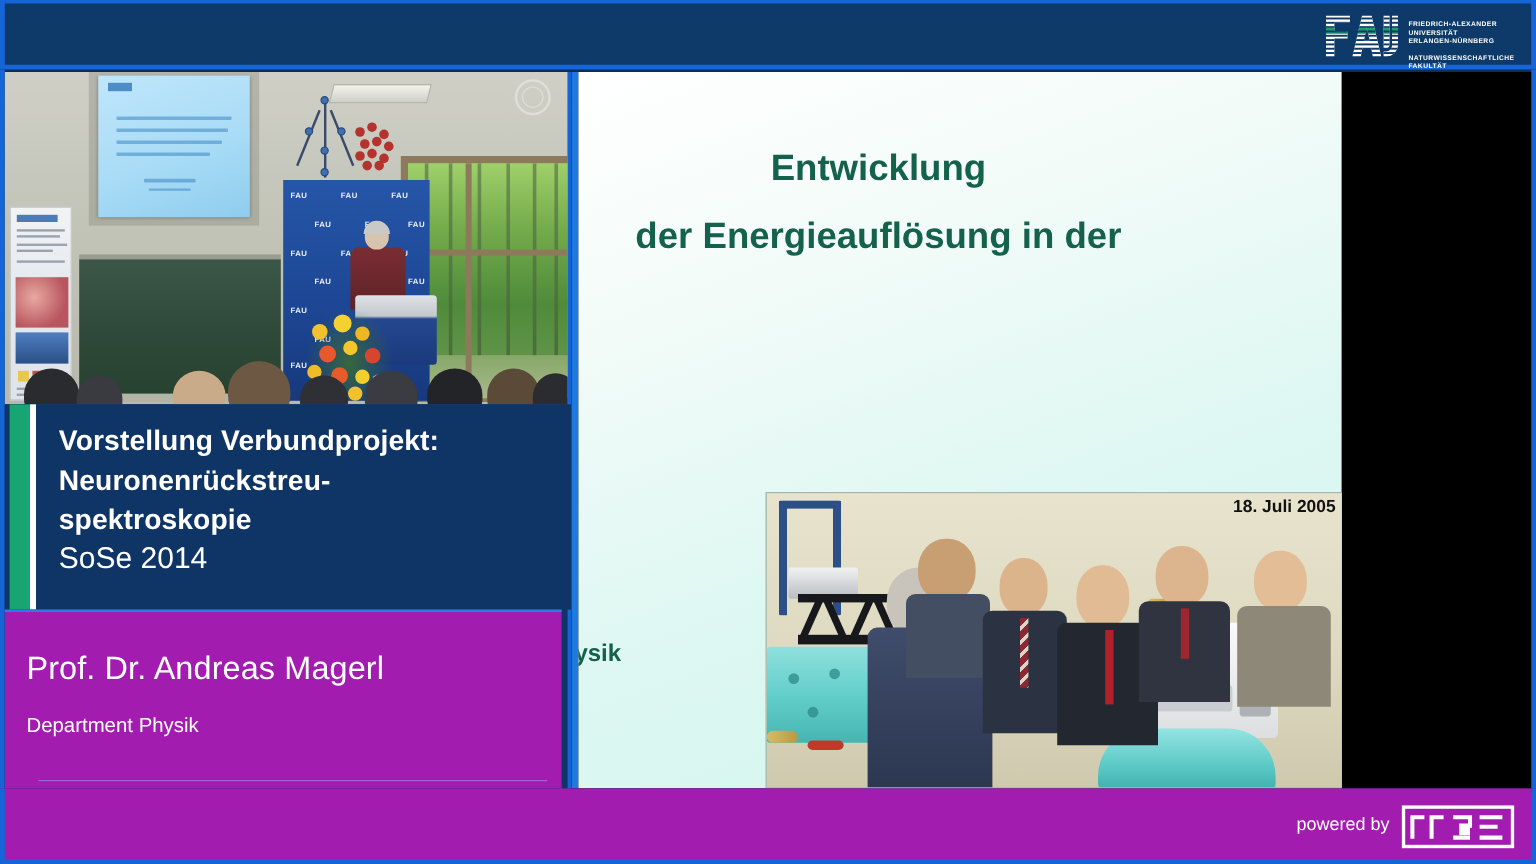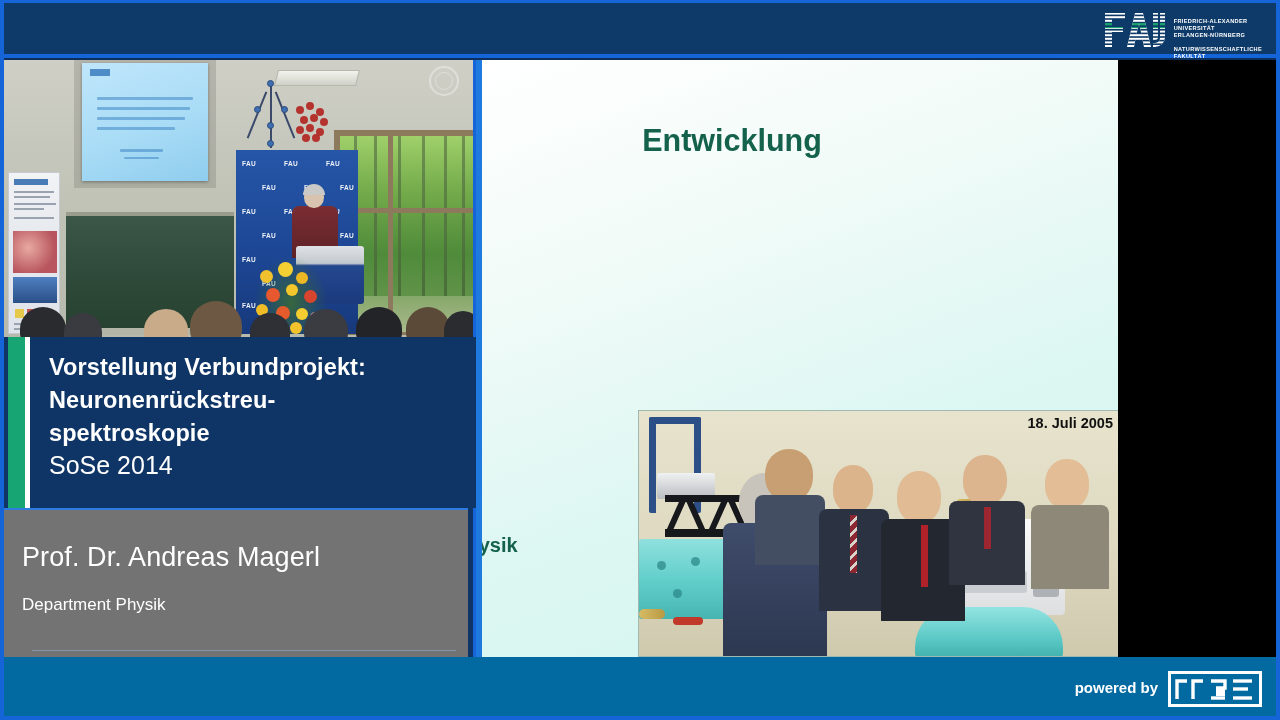--- a/index.html
+++ b/index.html
@@ -139,21 +139,21 @@
     position: absolute; left: 45px; top: 14px; width: 415px;
     color: #ffffff; font-size: 23.5px; font-weight: bold; line-height: 33px;
     letter-spacing: .1px;
   }
   .sb-sose {
     position: absolute; left: 45px; top: 113px;
     color: #ffffff; font-size: 25px; font-weight: normal; line-height: 30px;
   }
   .sb-person-block {
     position: absolute; left: 0; top: 171px; width: 464px; height: 149px;
-    background: #737373;
+    background: #a21caf;
     border-top: 2px solid #2f7ce0;
     text-align: center;
   }
   .sb-name {
     position: absolute; left: 18px; top: 32px;
     color: #ffffff; font-size: 27px; font-weight: normal; letter-spacing: .1px;
   }
   .sb-dept {
     position: absolute; left: 18px; top: 85px;
     color: #ffffff; font-size: 17px; font-weight: normal;
@@ -221,25 +221,24 @@
     color:#111; font-size: 14.5px; font-weight: bold; white-space:nowrap;
   }
   .pp { position:absolute; }
   .pp .head { position:absolute; border-radius:48% 48% 45% 45%; }
   .pp .torso { position:absolute; border-radius:8px 8px 0 0; }
   .pp .tie { position:absolute; width:7px; }
 
   
   .bottom-bar {
     position: absolute; left: 0; top: 657px; width: 1280px; height: 63px;
-    background: #0369a1;
+    background: #a21caf;
     border-bottom: 4px solid #1565d8;
     border-left: 4px solid #1565d8;
     border-right: 4px solid #1565d8;
-    font-weight: bold;
   }
   .powered {
     position: absolute; right: 118px; top: 22px;
     color: #ffffff; font-size: 15px; white-space: nowrap;
   }
   .rrze { position: absolute; right: 14px; top: 14px; width: 94px; height: 36px; }
 
   .edge-left { position:absolute; left:0; top:58px; width:4px; height:599px; background:#1565d8; }
   .edge-right { position:absolute; right:0; top:58px; width:4px; height:599px; background:#1565d8; }
 </style>
@@ -437,20 +436,21 @@
       <div class="sb-rule"></div>
     </div>
   </div>
 
   <div class="slide-outer">
     <div class="slide-blue-edge"></div>
     <div class="slide">
 
       <div class="slide-title">
         <span class="ln">Entwicklung</span>
+        <span class="ln">der Energieauflösung in der</span>
       </div>
 
       <div class="slide-affil">Biophysik</div>
 
       <div class="slide-photo">
         <div class="ph-wall"></div>
         <div class="ph-gantry"></div>
         <div class="ph-bench"></div>
 
         <div class="ph-silver"></div>

